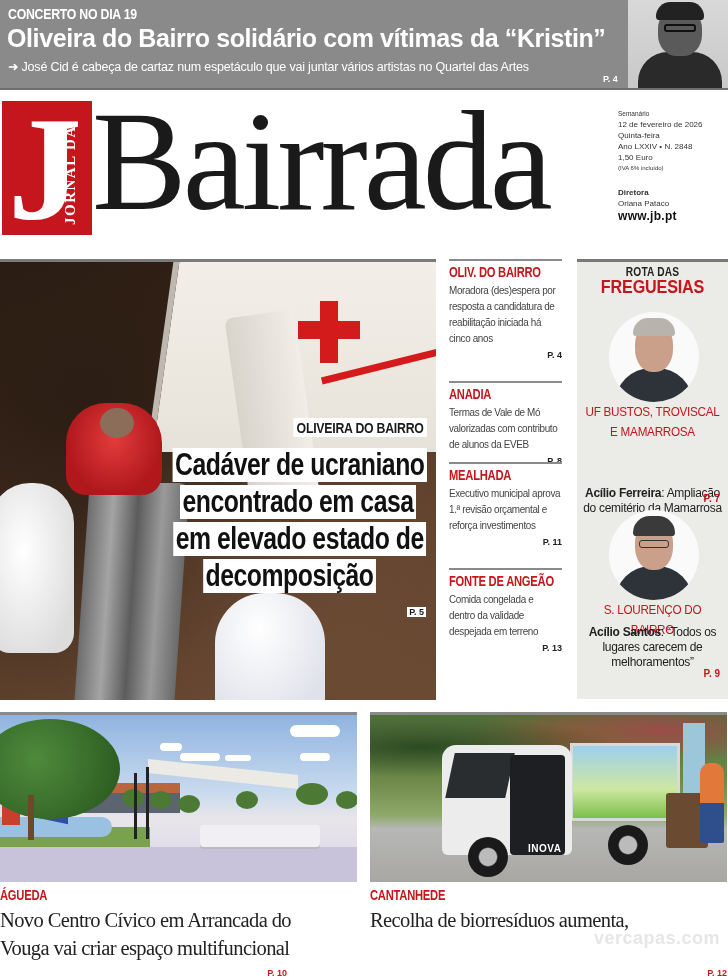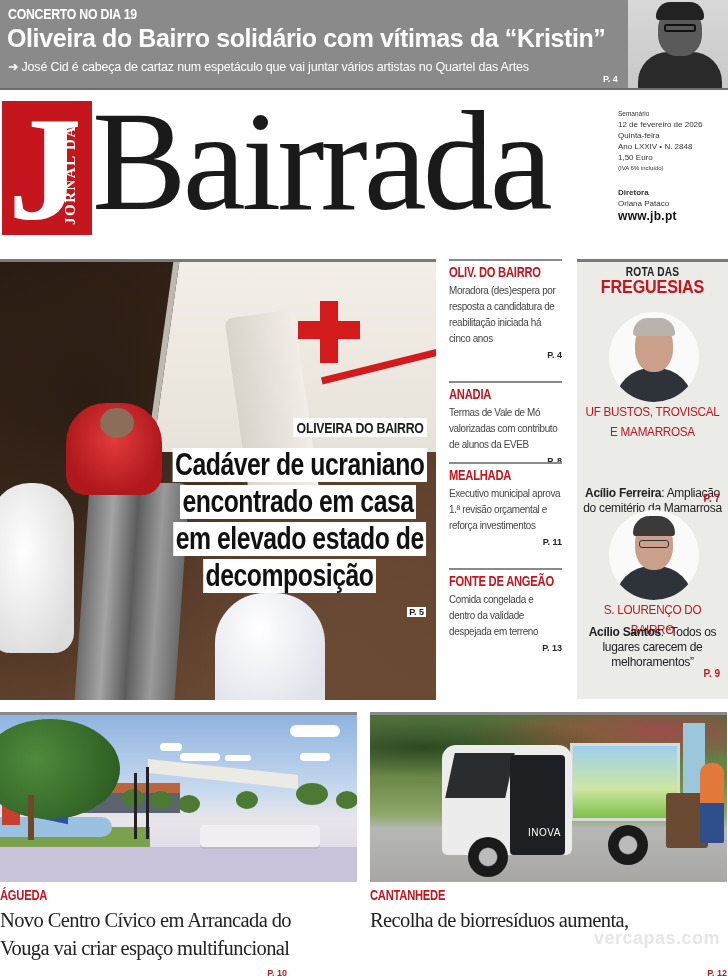--- a/index.html
+++ b/index.html
@@ -96,21 +96,21 @@
   .img-park .path { position: absolute; left: 0; top: 132px; width: 357px; height: 40px; background: #c9c2db; }
   .img-park .pole { position: absolute; width: 3px; background: #222; }
   .img-park .sail { position: absolute; left: 148px; top: 52px; width: 150px; height: 14px; background: #eceae4; transform: skewY(6deg); }
   .img-park .ftree { position: absolute; width: 22px; height: 18px; border-radius: 50%; background: #4c7a35; }
 
   .img-truck { background: linear-gradient(180deg, #4f6f3a 0%, #6f8a4a 40%, #8ea96a 60%, #b7b7b5 68%, #a8a7a4 100%); }
   .img-truck .trees { position: absolute; left: 0; top: 0; width: 357px; height: 80px; background: radial-gradient(ellipse at 15% 40%, #2c4a22 0%, transparent 45%), radial-gradient(ellipse at 55% 30%, #8a5a3a 0%, transparent 40%), radial-gradient(ellipse at 80% 20%, #a04a4a 0%, transparent 35%); }
   .img-truck .cab { position: absolute; left: 72px; top: 30px; width: 130px; height: 110px; background: #ececec; border-radius: 14px 14px 6px 6px; }
   .img-truck .windshield { position: absolute; left: 80px; top: 38px; width: 60px; height: 45px; background: #2a2d30; transform: skewX(-12deg); }
   .img-truck .door { position: absolute; left: 140px; top: 40px; width: 55px; height: 100px; background: #1d1f22; border-radius: 4px; }
-  .img-truck .inova { position: absolute; left: 158px; top: 112px; color: #fff; font-weight: 400; font-size: 10px; letter-spacing: 0.5px; }
+  .img-truck .inova { position: absolute; left: 158px; top: 128px; color: #fff; font-weight: 700; font-size: 10px; letter-spacing: 0.5px; }
   .img-truck .box { position: absolute; left: 200px; top: 28px; width: 110px; height: 78px; background: linear-gradient(180deg, #9fd0ee 0%, #cde7a0 60%, #7cc04a 100%); border: 3px solid #d9d9d9; }
   .img-truck .wheel { position: absolute; width: 40px; height: 40px; border-radius: 50%; background: radial-gradient(circle, #bbb 0 30%, #1a1a1a 35%); }
   .img-truck .bin { position: absolute; left: 296px; top: 78px; width: 42px; height: 55px; background: #6b4a32; border-radius: 3px; }
   .img-truck .sign { position: absolute; left: 313px; top: 8px; width: 22px; height: 70px; background: #9cc6da; }
   .img-truck .worker { position: absolute; left: 330px; top: 48px; width: 24px; height: 80px; background: linear-gradient(180deg, #e2793a 0%, #e2793a 50%, #2e4f8c 50%, #2e4f8c 100%); border-radius: 10px 10px 2px 2px; }
 
   .watermark { position: absolute; left: 594px; top: 928px; color: rgba(220,220,220,0.7); font-size: 18px; font-weight: 700; letter-spacing: 0.5px; }
 </style>
 </head>
 <body>

